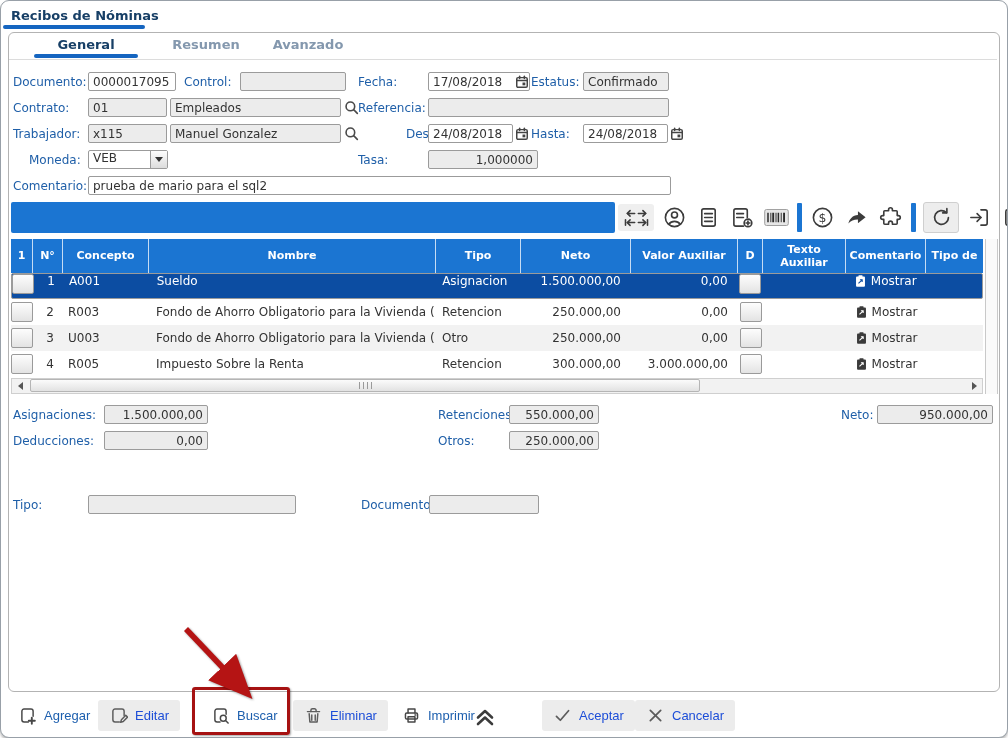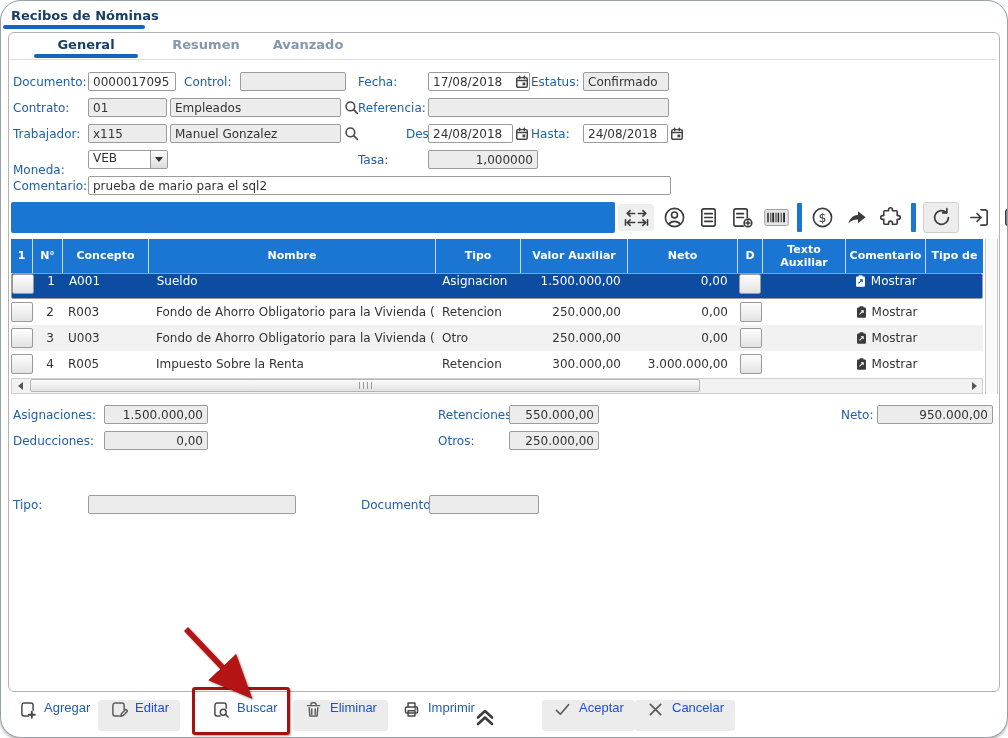--- a/index.html
+++ b/index.html
@@ -1,16 +1,16 @@
 <!DOCTYPE html>
 <html><head>
 <meta charset="utf-8">
 <style>
   html,body{margin:0;padding:0;background:#fff;font-family:"DejaVu Sans",sans-serif;}
-  .window{position:relative;width:1006px;height:736px;border:1px solid #98a0a8;border-radius:21px;
+  .window{position:relative;width:1006px;height:736px;border:1px solid #98a0a8;border-radius:9px;
           background:#fff;overflow:hidden;box-shadow:0 2px 3px rgba(0,0,0,.3);}
   
   .win-title{position:absolute;left:10px;top:7px;font-size:13px;font-weight:bold;color:#173f66;}
   .win-underline{position:absolute;left:2px;top:24px;width:142px;height:4px;background:#1565c0;border-radius:2px;}
   
   .panel{position:absolute;left:7px;top:31px;width:990px;height:658px;border:1px solid #b3b3b3;border-radius:6px;background:#fff;}
   .tabs-line{position:absolute;left:8px;top:58px;width:988px;height:0;border-bottom:1px solid #dcdcdc;}
   .tab{position:absolute;top:36px;font-size:13px;font-weight:bold;text-align:center;cursor:default;}
   .tab .tab-ul{position:absolute;left:0;right:0;top:17px;height:4px;background:#1565c0;border-radius:2px;}
   .tab.active{color:#173f66;}
@@ -71,21 +71,21 @@
   .sc-thumb{position:absolute;left:2px;top:0;width:670px;height:13px;background:linear-gradient(#fbfbfb,#e2e2e2);
             border:1px solid #b5b5b5;border-radius:2px;box-sizing:border-box;display:flex;align-items:center;justify-content:center;cursor:grab;}
   .sc-grip{width:13px;height:7px;background:repeating-linear-gradient(90deg,#9a9a9a 0 1px,transparent 1px 4px);}
   .vstrip{position:absolute;left:984px;top:238px;width:13px;height:155px;background:#fafafa;
           border-left:1px solid #c9c9c9;border-right:1px solid #c9c9c9;box-sizing:border-box;}
   
   .origen-bar{position:absolute;left:10px;top:463px;width:987px;height:20px;background:#1b75d2;border-radius:1px;
               display:flex;align-items:center;}
   .origen-bar span{color:#fff;font-size:12px;font-weight:bold;padding-left:12px;}
   
-  .abtn{position:absolute;top:699px;height:31px;display:inline-flex;gap:7px;padding:0 11px;
+  .abtn{position:absolute;top:699px;height:31px;display:inline-flex;align-items:center;gap:7px;padding:0 11px;
         border-radius:3px;font-size:13px;cursor:pointer;background:transparent;border:none;}
   .abtn.gray{background:#ececec;color:#1d4ed8;}
   .abtn.blue{color:#1d5fae;}
   .abtn svg{width:19px;height:19px;color:#474747;}
   .abtn.gray svg{color:#5c5c5c;}
   .chev{position:absolute;left:472px;top:703px;width:24px;height:24px;color:#3c3c3c;cursor:pointer;}
   
   .red-box{position:absolute;left:191px;top:686px;width:92px;height:42px;border:3px solid #a61212;border-radius:3px;
            box-shadow:1px 1px 2px rgba(0,0,0,.35);pointer-events:none;z-index:5;}
   .annot-arrow{position:absolute;left:160px;top:608px;z-index:6;filter:drop-shadow(1.5px 1.5px 1px rgba(0,0,0,.4));pointer-events:none;}
@@ -168,21 +168,21 @@
   <span class="calbtn" style="left:669px;top:125px;">
     <svg class="ln" viewBox="0 0 16 16">
         <rect x="2" y="3" width="12" height="11" rx="1.5"></rect>
         <line x1="2" y1="6.3" x2="14" y2="6.3"></line>
         <line x1="5.3" y1="1.4" x2="5.3" y2="4"></line>
         <line x1="10.7" y1="1.4" x2="10.7" y2="4"></line>
         <rect x="8.6" y="8.6" width="3.2" height="3.2" fill="currentColor" stroke="none"></rect>
       </svg>
   </span>
 
-  <div class="lbl" style="left:12px;top:152px;margin-top:10px;">Moneda:</div>
+  <div class="lbl" style="left:28px;top:152px;">Moneda:</div>
   <div class="sel" style="left:87px;top:149px;width:80px;">
     <span class="sel-val">VEB</span>
     <span class="sel-btn">
         <span class="tri-dn"></span>
       </span>
   </div>
   <div class="lbl" style="left:357px;top:152px;">Tasa:</div>
   <input class="inp ro num" style="left: 427px; top: 149px; width: 110px;" value="1,000000">
 
   <div class="lbl" style="left:12px;top:178px;">Comentario:</div>
@@ -283,22 +283,22 @@
         </svg>
     </span>
   </div>
 
   <div class="grid-hdr">
     <div class="hcell cw0" style="padding:0;">1</div>
     <div class="hcell cw1" style="justify-content:center;padding:0;">N°</div>
     <div class="hcell cw2" style="padding:0;">Concepto</div>
     <div class="hcell cw3" style="padding:0;">Nombre</div>
     <div class="hcell cw4" style="padding:0;">Tipo</div>
+    <div class="hcell cw5">Neto</div>
     <div class="hcell cw6">Valor Auxiliar</div>
-    <div class="hcell cw5">Neto</div>
     <div class="hcell cw7" style="padding:0;">D</div>
     <div class="hcell cw8" style="justify-content:center;padding:2px;">Texto Auxiliar</div>
     <div class="hcell cw9">Comentario</div>
     <div class="hcell cw10" style="justify-content:center;">Tipo de</div>
   </div>
 
   <div class="grid-row sel" style="top:272px;">
     <div class="cell cw0">
         <span class="rowbtn"></span>
       </div>

